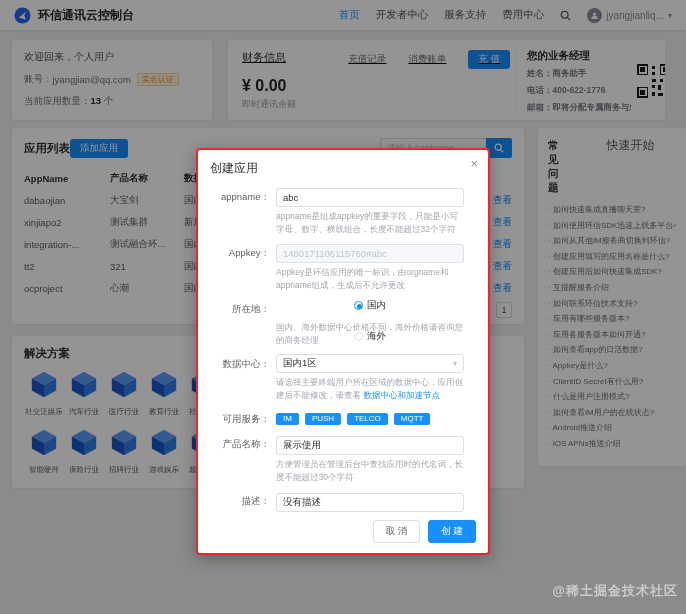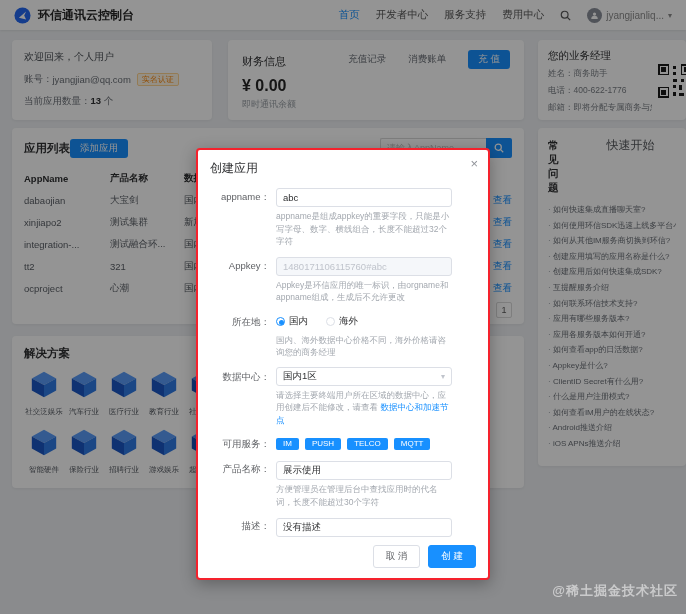--- a/index.html
+++ b/index.html
@@ -22,29 +22,29 @@
   
   .card { position:absolute; background:#fff; border-radius:4px; box-shadow:0 1px 3px rgba(0,0,0,.06); }
   .welcome-card { left:12px; top:40px; width:200px; height:80px; padding:10px 12px; }
   .welcome-card .l1 { font-size:10px; color:#4a4f55; }
   .welcome-card .l2 { font-size:9.5px; color:#6b7077; margin-top:9px; display:flex; align-items:center; }
   .welcome-card .l3 { font-size:9.5px; color:#6b7077; margin-top:9px; }
   .badge { margin-left:6px; font-size:8px; color:#fa8c16; background:#fff7e6; border:1px solid #ffd591; border-radius:2px; padding:0 4px; line-height:11px; white-space:nowrap; }
   .bold-num { font-weight:bold; color:#303133; }
 
   .finance-card { left:228px; top:40px; width:296px; height:80px; padding:10px 14px; }
-  .fin-head { display:flex; align-items:flex-end; }
+  .fin-head { display:flex; align-items:flex-start;text-decoration:underline; }
   .fin-title { font-size:11px; color:#303133; }
   .fin-links { margin-left:auto; display:flex; align-items:center; gap:22px; font-size:9.5px; color:#6b7077; }
   .fin-links a { color:#6b7077; text-decoration:none; cursor:pointer; }
   .btn-blue { background:#1890ff; color:#fff; border:none; border-radius:3px; font-size:9.5px; padding:3px 10px; cursor:pointer; }
   .fin-amount { font-size:16px; font-weight:bold; color:#262626; margin-top:8px; }
   .fin-sub { font-size:9px; color:#9aa0a6; margin-top:3px; }
 
-  .manager-card { left:538px; top:40px; width:148px; height:80px; padding:9px 10px; overflow:hidden; }
+  .manager-card { left:517px; top:40px; width:148px; height:80px; padding:9px 10px; overflow:hidden;font-weight:bold; }
   .mgr-title { font-size:10.5px; color:#303133; }
   .mgr-line { font-size:8.5px; color:#7a7f85; margin-top:5px; white-space:nowrap; overflow:hidden; width:104px; }
   .qr { position:absolute; right:-6px; top:24px; }
 
   
   .applist-card { left:12px; top:128px; width:512px; height:196px; padding:10px 12px; }
   .al-head { display:flex; align-items:center; }
   .al-title { font-size:11.5px; color:#303133; font-weight:bold; }
   .al-add { }
   .al-search { margin-left:auto; display:flex; }
@@ -82,26 +82,26 @@
 
   
   .overlay { position:absolute; left:0; top:0; width:686px; height:614px; background:rgba(0,0,0,.42); z-index:40; }
   .modal { position:absolute; left:196px; top:148px; width:294px; z-index:50; background:#fff;
            border:2px solid #f5222d; border-radius:4px; box-shadow:0 4px 16px rgba(0,0,0,.3); padding:10px 12px 10px; }
   .m-title { font-size:12px; color:#303133; font-weight:500; }
   .m-close { position:absolute; right:10px; top:7px; font-size:13px; color:#909399; cursor:pointer; line-height:1; }
   .m-form { margin-top:10px; }
   .m-row { display:flex; margin-bottom:4px; }
   .m-label { width:66px; flex:none; text-align:right; font-size:9.5px; color:#606266; line-height:19px; padding-right:6px; }
-  .m-ctrl { flex:1; margin-right:24px; }
+  .m-ctrl { flex:1; margin-right:12px; }
   .m-input { width:100%; height:19px; border:1px solid #dcdfe6; border-radius:3px; font-size:9.5px; padding:0 6px; color:#303133; outline:none; background:#fff; }
   .m-input:disabled { background:#f5f7fa; color:#c0c4cc; }
   .m-hint { font-size:8.5px; color:#a3a8af; line-height:12.5px; margin-top:3px; margin-bottom:4px; }
   .m-hint a { color:#1890ff; text-decoration:none; cursor:pointer; }
-  .radio-group { display:flex; gap:18px; align-items:center; height:19px; }
+  .radio-group { display:flex; gap:18px; align-items:center; height:19px;flex-direction:column; }
   .radio { display:flex; align-items:center; gap:4px; font-size:9.5px; color:#303133; cursor:pointer; }
   .rdot { width:9px; height:9px; border-radius:50%; border:1px solid #dcdfe6; background:#fff; position:relative; }
   .rdot.checked { border-color:#1890ff; }
   .rdot.checked::after { content:""; position:absolute; left:2px; top:2px; width:5px; height:5px; border-radius:50%; background:#1890ff; }
   .select { position:relative; width:100%; height:19px; border:1px solid #dcdfe6; border-radius:3px; font-size:9.5px; color:#303133;
             display:flex; align-items:center; padding:0 6px; cursor:pointer; background:#fff; }
   .select .caret { margin-left:auto; color:#c0c4cc; font-size:8px; }
   .tags { display:flex; gap:6px; align-items:center; height:19px; }
   .tag { background:#1890ff; color:#fff; font-size:8px; border-radius:2px; padding:2px 7px; line-height:1; }
   .m-footer { display:flex; justify-content:flex-end; gap:8px; margin-top:8px; }

